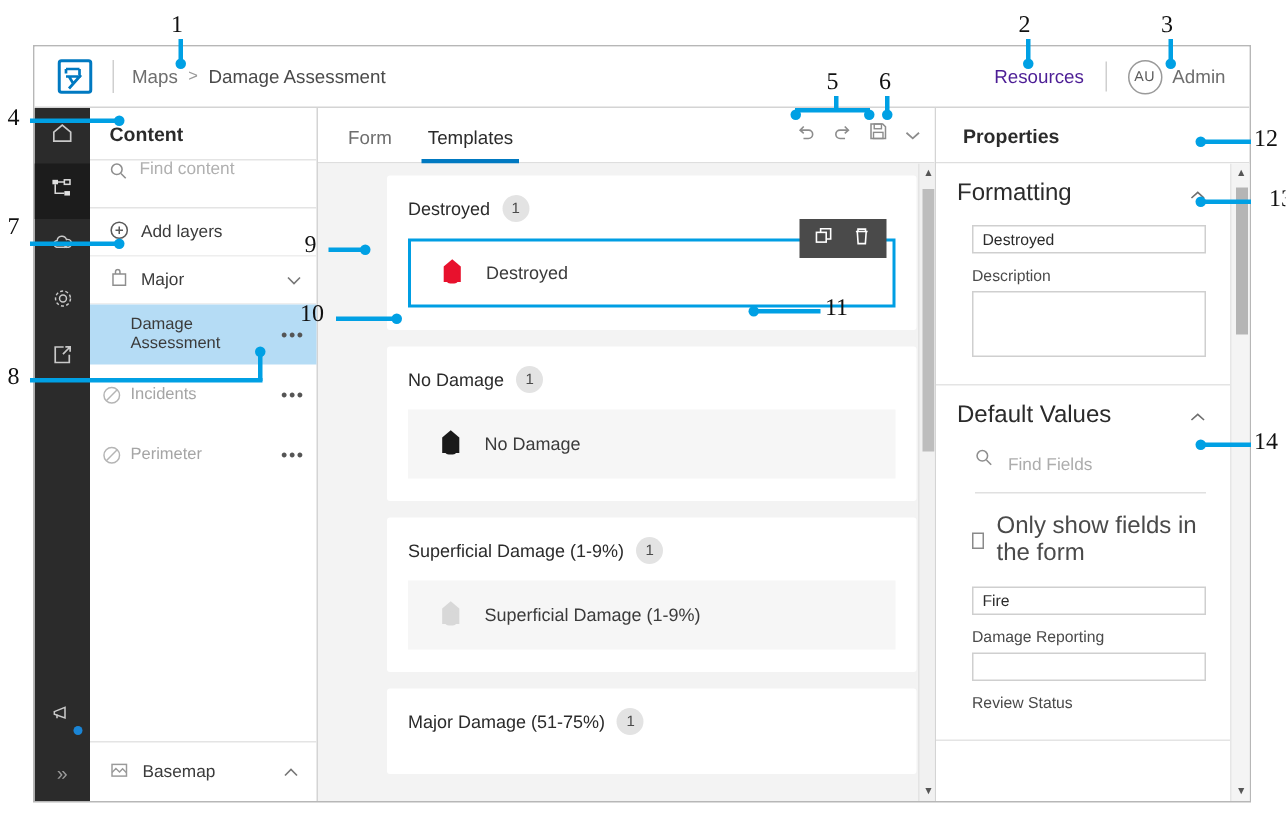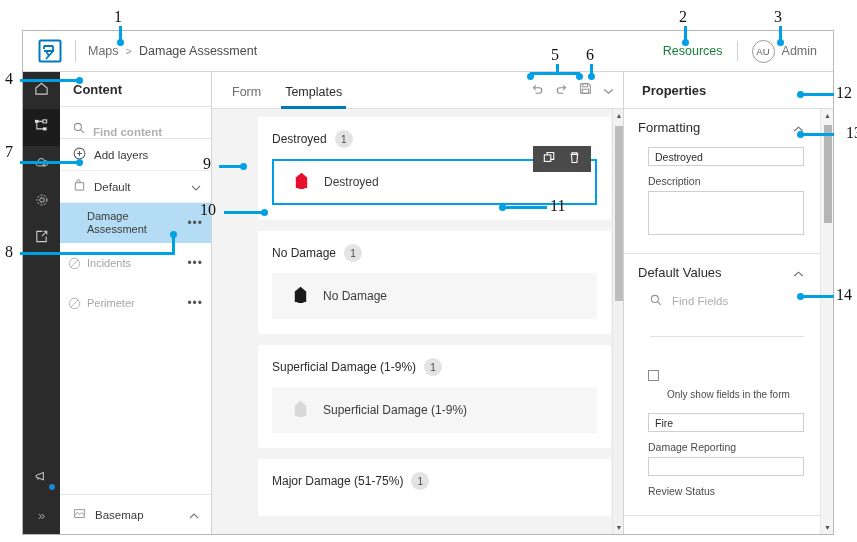--- a/index.html
+++ b/index.html
@@ -29,21 +29,21 @@
     display: flex; align-items: center;
     background: #fff;
   }
   .logo-box { margin-left: 14px; width: 26px; height: 26px; display:flex; align-items:center; justify-content:center; }
   .topbar-sep { width: 1px; height: 22px; background: #cfcfcf; margin: 0 12px 0 12px; }
   .breadcrumb { display: flex; align-items: center; font-size: 12.5px; color: #6e6e6e; }
   .crumb-link { color: #6e6e6e; }
   .crumb-sep { margin: 0 7px; color: #999; font-size: 11px; }
   .crumb-current { color: #4a4a4a; }
   .topbar-right { margin-left: auto; display: flex; align-items: center; margin-right: 16px; }
-  .resources-link { font-size: 12.5px; color: #15803d; text-align: right; }
+  .resources-link { font-size: 12.5px; color: #4c1d95; text-align: right; }
   .topbar-sep2 { width: 1px; height: 20px; background: #cfcfcf; margin: 0 14px; }
   .avatar {
     width: 23px; height: 23px; border-radius: 50%;
     border: 1px solid #9a9a9a; color: #5a5a5a;
     font-size: 9.5px; display: flex; align-items: center; justify-content: center;
     letter-spacing: .3px;
   }
   .admin-name { font-size: 12.5px; color: #6e6e6e; margin-left: 7px; }
 
   
@@ -73,22 +73,22 @@
     background: #fff;
     border-right: 1px solid #d4d4d4;
     display: flex; flex-direction: column;
   }
   .cp-header {
     height: 35px; display: flex; align-items: center;
     padding-left: 13px; font-size: 13px; font-weight: bold; color: #2b2b2b;
     border-bottom: 1px solid #e4e4e4;
   }
   .cp-search {
-    height: 32px; display: flex; align-items: flex-end;
-    padding-left: 13px; border-bottom: 1px solid #e4e4e4; gap: 8px; font-weight: bold;
+    height: 32px; display: flex; align-items: flex-start;
+    padding-left: 13px; border-bottom: 1px solid #e4e4e4; gap: 8px;
   }
   .cp-search-ph { font-size: 11.5px; color: #b0b0b0; }
   .cp-row {
     height: 32px; display: flex; align-items: center;
     padding-left: 13px; gap: 8px; font-size: 11.5px; color: #3b3b3b;
     border-bottom: 1px solid #eee;
   }
   .cp-row .chev { margin-left: auto; margin-right: 10px; color: #777; }
   .layer-item {
     min-height: 40px; display: flex; align-items: center;
@@ -183,43 +183,43 @@
     height: 37px; display: flex; align-items: center;
     padding-left: 18px; font-size: 13px; font-weight: bold; color: #2b2b2b;
     border-bottom: 1px solid #dedede;
   }
   .props-body { flex: 1; position: relative; overflow: hidden; background: #fff; }
   .props-inner { position: absolute; left: 0; top: 0; right: 13px; bottom: 0; padding: 0 0 0 0;}
   .section {
     border-bottom: 1px solid #e4e4e4; padding: 11px 16px 14px 14px;
   }
   .section-head {
-    display: flex; align-items: center; font-size: 13px; color: #2b2b2b;
+    display: flex; align-items: center; font-size: 16px; color: #2b2b2b;
     margin-bottom: 12px;
   }
   .section-head .chev { margin-left: auto; color: #6e6e6e; }
   .field-label { font-size: 10.5px; color: #4a4a4a; margin: 0 0 4px 10px; }
   .field-input {
     height: 19px; border: 1px solid #cfcfcf; background: #fff;
     margin: 0 0 9px 10px; font-size: 10.5px; color: #2b2b2b;
     display: flex; align-items: center; padding-left: 6px;
   }
   .field-textarea {
     height: 44px; border: 1px solid #cfcfcf; background: #fff;
     margin: 0 0 4px 10px;
   }
   .find-fields {
-    display:flex; align-items:center; gap:10px;
-    margin: 2px 0 0 12px; padding-bottom: 26px;
+    display:flex; align-items:flex-end; gap:10px;
+    margin: 2px 0 0 12px; padding-bottom: 12px;
     border-bottom: 1px solid #e0e0e0;
   }
   .find-fields-ph { font-size: 11.5px; color: #adadad; }
   .checkrow { display: flex; align-items: center; gap: 8px; margin: 13px 0 13px 10px; }
   .checkbox { width: 11px; height: 11px; border: 1px solid #8a8a8a; background: #fff; }
-  .checkrow-label { font-size: 10px; color: #4a4a4a; margin-top: 39px; }
+  .checkrow-label { font-size: 16px; color: #4a4a4a; }
   .pscroll-track {
     position: absolute; right: 0; top: 0; bottom: 0; width: 13px;
     background: #f4f4f4; border-left: 1px solid #e6e6e6;
   }
   .pscroll-thumb {
     position: absolute; left: 3px; top: 16px; width: 8px; height: 98px;
     background: #b5b5b5;
   }
   .pscroll-arrow { position: absolute; left: 2px; width: 9px; text-align: center; color: #555; font-size: 7px; }
 
@@ -344,21 +344,21 @@
         <span>Add layers</span>
       </div>
 
       <div class="cp-row">
         <span>
           <svg width="13" height="13" viewBox="0 0 14 14">
               <path d="M2.5 4 h9 v8 h-9 z" fill="none" stroke="#8e8e8e" stroke-width="1.05"></path>
               <path d="M4.3 4 V2.3 a1.6 1.6 0 0 1 3.2 0 V4" fill="none" stroke="#8e8e8e" stroke-width="1.05"></path>
             </svg>
         </span>
-        <span>Default</span>
+        <span>Major</span>
         <span class="chev">
           <svg width="10" height="6" viewBox="0 0 10 6">
               <path d="M1 1 L5 5 L9 1" fill="none" stroke="#777" stroke-width="1.1"></path>
             </svg>
         </span>
       </div>
 
       <div class="layer-item selected">
         <span class="lname">Damage Assessment</span>
         <span class="dots">•••</span>

